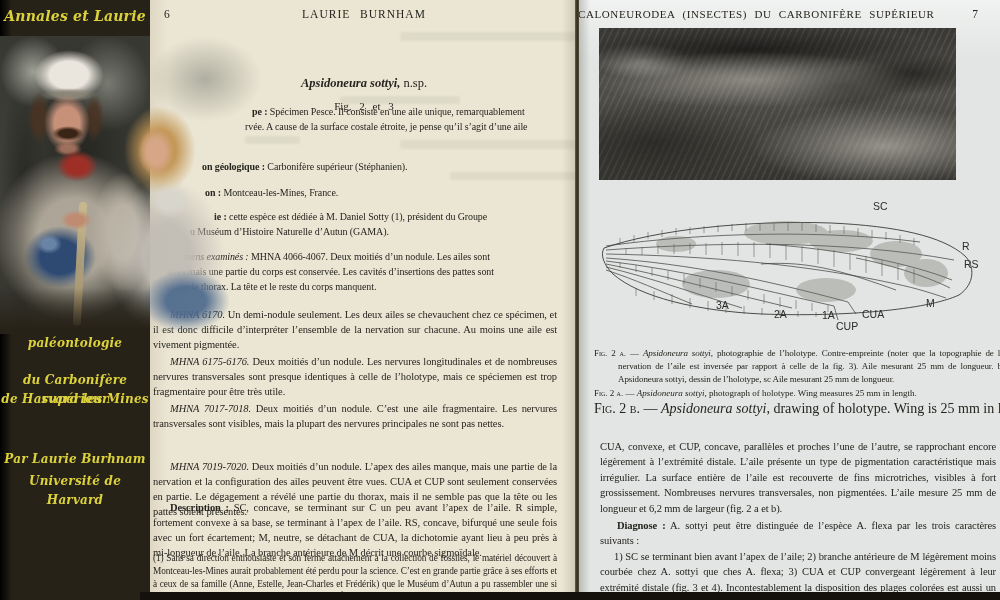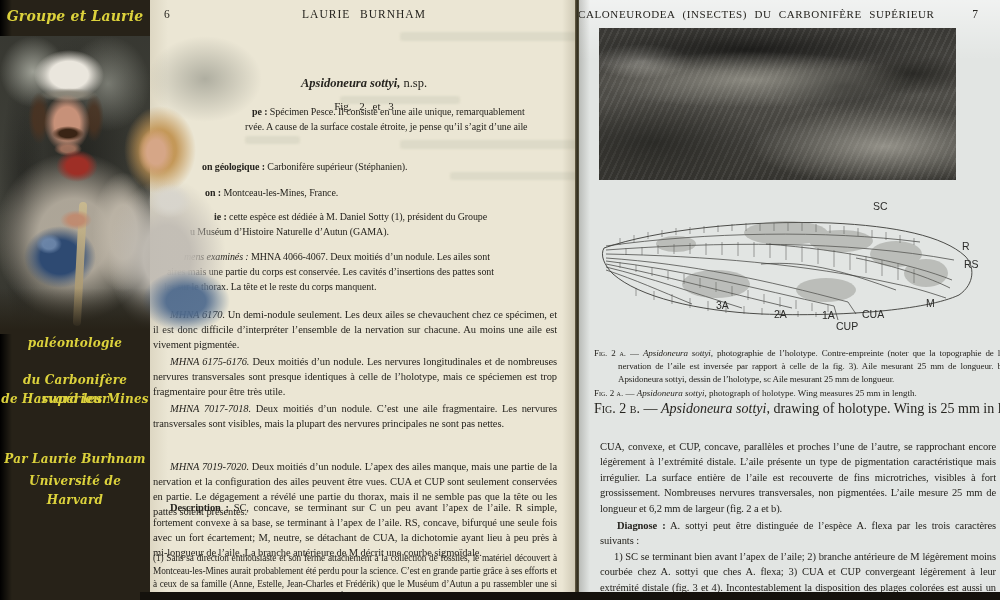--- a/index.html
+++ b/index.html
@@ -125,21 +125,21 @@
   .rp-para{position:absolute;left:22px;width:396px;text-align:justify;
            font-size:10.5px;line-height:15.5px;letter-spacing:-.1px;}
 </style>
 </head>
 <body>
 
 <div id="stage">
 
   <div id="sidebar">
     <div class="edge"></div>
-    <div id="sb-title" class="script">Groupe et Laurie</div>
+    <div id="sb-title" class="script">Annales et Laurie</div>
     <div class="script sb-line" style="top:296px;">Extrait des</div>
     <div class="script sb-line" style="top:315px;">Annales de paléontologie</div>
     <div class="script sb-line" style="top:371px;">du Carbonifère supérieur</div>
     <div class="script sb-line" style="top:390px;">de Harvard les Mines</div>
     <div class="script sb-line" style="top:450px;">Par Laurie Burhnam</div>
     <div class="script sb-line" style="top:472px;">Université de Harvard</div>
   </div>
 
   <div id="left-page">
     <div id="lp-num">6</div>

